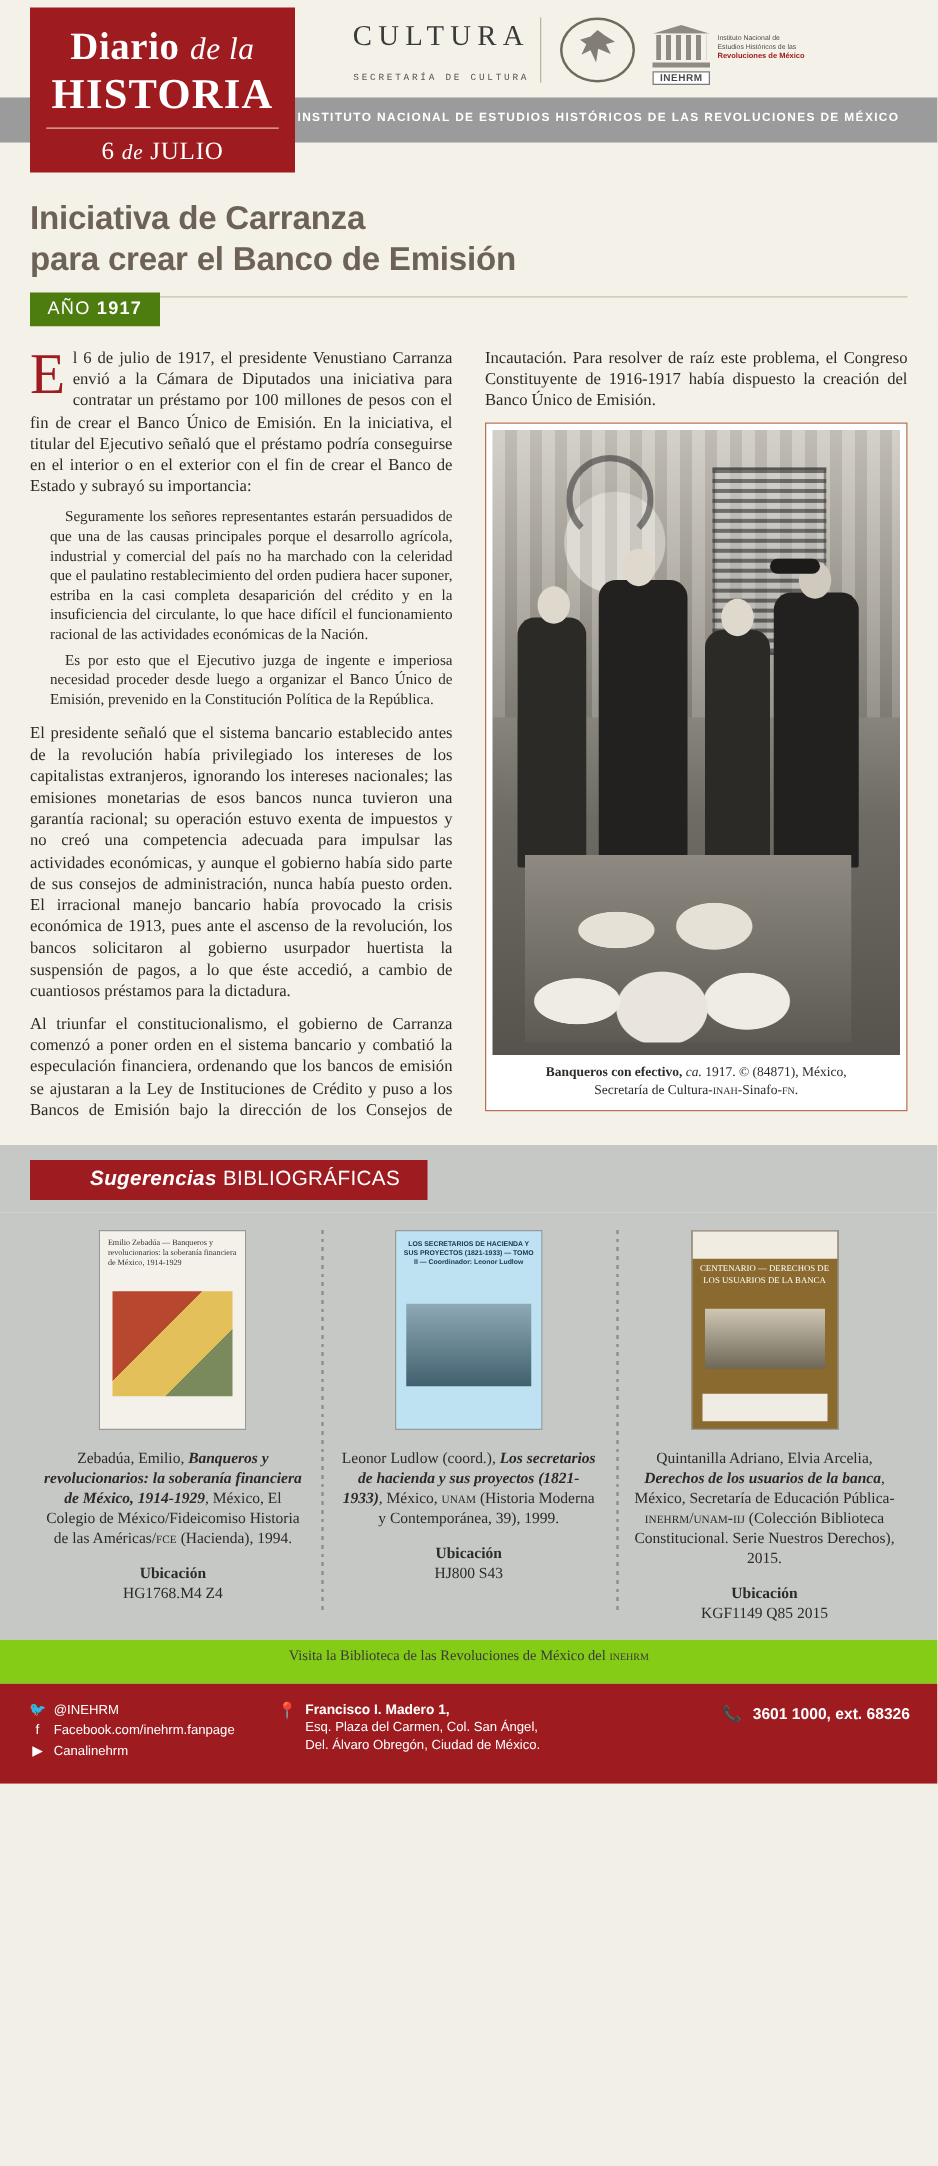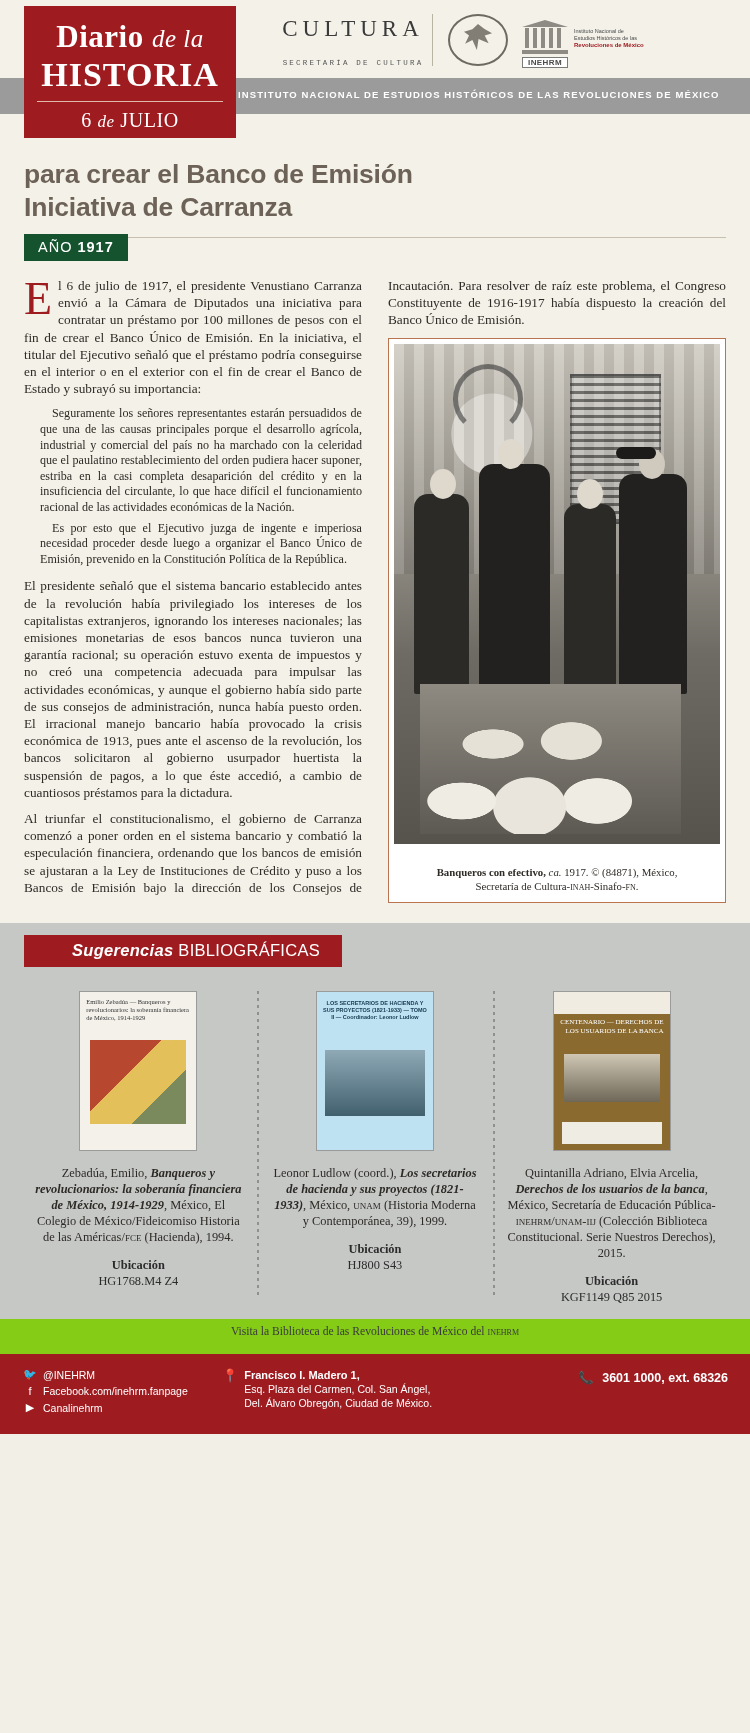--- a/index.html
+++ b/index.html
@@ -100,21 +100,21 @@
     font-family:"Liberation Sans", sans-serif;
     font-weight:bold;
     font-size:26.5px;
     line-height:33px;
     color:#6d6257;
     letter-spacing:-.2px;
   }
   .title-rule { margin:13px 0 0 0; height:1px; background:#c7bfae; }
   .yearbox {
     display:inline-block;
-    background:#14532d; color:#fff;
+    background:#4d7c0f; color:#fff;
     font-family:"Liberation Sans", sans-serif;
     font-size:14.5px; letter-spacing:1px;
     padding:5px 14px 6px 14px;
     margin-top:-14px;
     position:relative;
   }
   .yearbox b { font-weight:bold; }
 
   
   .article {
@@ -194,21 +194,21 @@
     position:absolute; left:8%; bottom:2%; width:80%; height:30%;
     background:
       radial-gradient(ellipse at 16% 78%, #efece4 0 34px, transparent 35px),
       radial-gradient(ellipse at 42% 82%, #e9e5dc 0 36px, transparent 37px),
       radial-gradient(ellipse at 68% 78%, #efece4 0 34px, transparent 35px),
       radial-gradient(ellipse at 28% 40%, #e5e1d7 0 30px, transparent 31px),
       radial-gradient(ellipse at 58% 38%, #e5e1d7 0 30px, transparent 31px),
       linear-gradient(180deg,#8e8a81,#5d5a54);
   }
   .figcaption {
-    font-size:10.8px; line-height:14px; text-align:center; padding:21px 8px 4px;
+    font-size:10.8px; line-height:14px; text-align:center; padding:7px 8px 4px;
     color:#2e2a26;
   }
   .figcaption i { font-style:italic; }
   .figcaption .sc { font-variant:small-caps; }
 
   
   .biblio-head {
     background:#c6c8c6;
     padding:12px 24px 10px 24px;
   }
@@ -232,21 +232,21 @@
   .cover { width:118px; height:160px; margin:6px auto 14px; border:1px solid #9a9a9a; position:relative; overflow:hidden; }
   .cover1 { background:#f3f1ea; }
   .cover1 .c-top { position:absolute; left:6px; top:6px; right:6px; font-family:"Liberation Serif",serif; font-size:6.5px; text-align:left; color:#333; line-height:8px; }
   .cover1 .c-img { position:absolute; left:10px; top:48px; right:10px; bottom:26px;
     background:linear-gradient(135deg,#b8472f 0 40%, #e4c05a 40% 70%, #7a8a5c 70% 100%); }
   .cover2 { background:#bfe2f2; }
   .cover2 .c-top { position:absolute; left:5px; top:8px; right:5px; font-family:"Liberation Sans",sans-serif; font-size:5.5px; text-align:center; color:#12384f; line-height:7px; font-weight:bold; }
   .cover2 .c-img { position:absolute; left:8px; top:58px; right:8px; height:66px; background:linear-gradient(180deg,#8fa9b6,#41606e); }
   .cover3 { background:#8a6a2f; }
   .cover3 .c-band { position:absolute; left:0; top:0; right:0; height:22px; background:#f0ece2; font-family:"Liberation Sans",sans-serif; font-size:5px; color:#5b4a22; padding-top:3px; }
-  .cover3 .c-title { position:absolute; left:6px; top:26px; right:6px; font-family:"Liberation Serif",serif; font-size:7px; color:#fff; font-variant:small-caps; line-height:9px;text-align:right; }
+  .cover3 .c-title { position:absolute; left:6px; top:26px; right:6px; font-family:"Liberation Serif",serif; font-size:7px; color:#fff; font-variant:small-caps; line-height:9px; }
   .cover3 .c-img { position:absolute; left:10px; top:62px; right:10px; height:48px; background:linear-gradient(180deg,#cfc7b4,#6f6757); }
   .cover3 .c-foot { position:absolute; left:8px; bottom:6px; right:8px; height:22px; background:#efece3; }
   .bref { font-size:12.4px; line-height:16px; color:#2d2a26; }
   .bref i { font-style:italic; }
   .bref b { font-weight:bold; }
   .bref .sc { font-variant:small-caps; }
   .ubic { margin-top:12px; font-size:12.4px; line-height:16px; }
   .ubic .lbl { font-weight:bold; }
   .biblio-foot {
     background:#84cc16; text-align:center; padding:6px 0 16px;
@@ -317,22 +317,22 @@
       <div class="txt">
         <div>Instituto Nacional de</div>
         <div>Estudios Históricos de las</div>
         <b>Revoluciones de México</b>
       </div>
     </div>
   </div>
 
   <div class="titleband">
     <div class="title">
+      <div>Iniciativa de Carranza</div>
       <div>para crear el Banco de Emisión</div>
-      <div>Iniciativa de Carranza</div>
     </div>
     <div class="title-rule"></div>
     <div class="yearbox">
       <span>AÑO</span>
       <b>1917</b>
     </div>
   </div>
 
   <div class="article">
     <p class="first"><span>E</span><span>l 6 de julio de 1917, el presidente Venustiano Carranza envió a la Cámara de Diputados una iniciativa para contratar un préstamo por 100 millones de pesos con el fin de crear el Banco Único de Emisión. En la iniciativa, el titular del Ejecutivo señaló que el préstamo podría conseguirse en el interior o en el exterior con el fin de crear el Banco de Estado y subrayó su importancia:</span></p>

